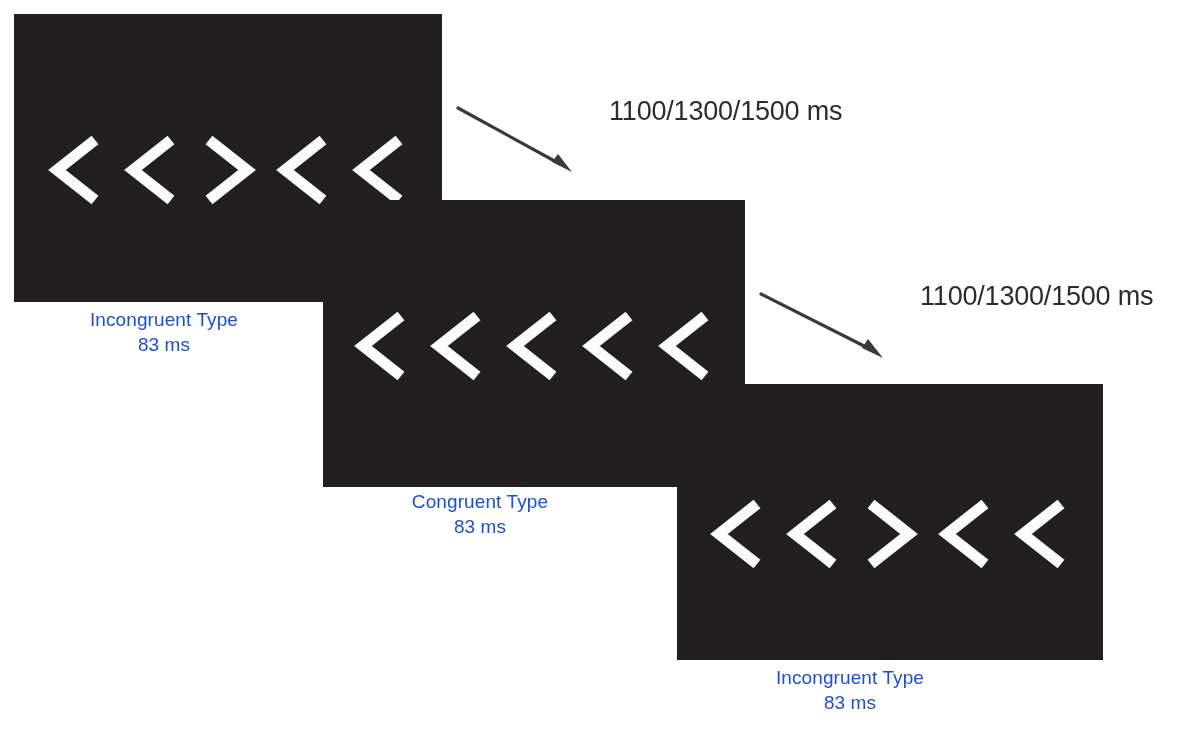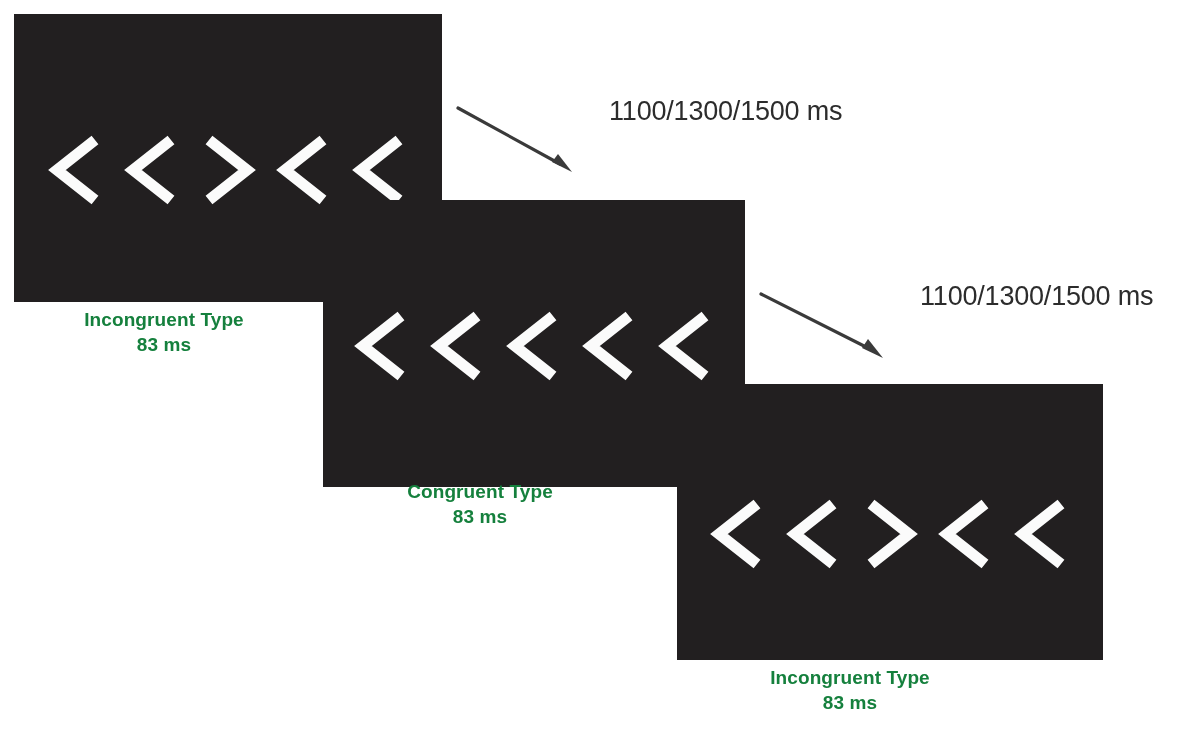--- a/index.html
+++ b/index.html
@@ -59,30 +59,30 @@
     stroke-width: 11;
     stroke-linecap: butt;
     stroke-linejoin: miter;
   }
 
   
   .caption {
     position: absolute;
     text-align: center;
     line-height: 1.30;
-    color: #15803d;
+    color: #1d4ed8;
     font-size: 19px;
-    font-weight: bold;
+    font-weight: normal;
     letter-spacing: 0.1px;
     white-space: nowrap;
   }
   .caption .cap-line2 { display: block; }
 
   .caption-1 { left: 14px;  top: 308px; width: 300px; }
-  .caption-2 { left: 330px; top: 480px; width: 300px; }
+  .caption-2 { left: 330px; top: 490px; width: 300px; }
   .caption-3 { left: 700px; top: 666px; width: 300px; }
 
   
   .isi {
     position: absolute;
   }
   .isi-text {
     position: absolute;
     font-size: 27px;
     font-weight: normal;

